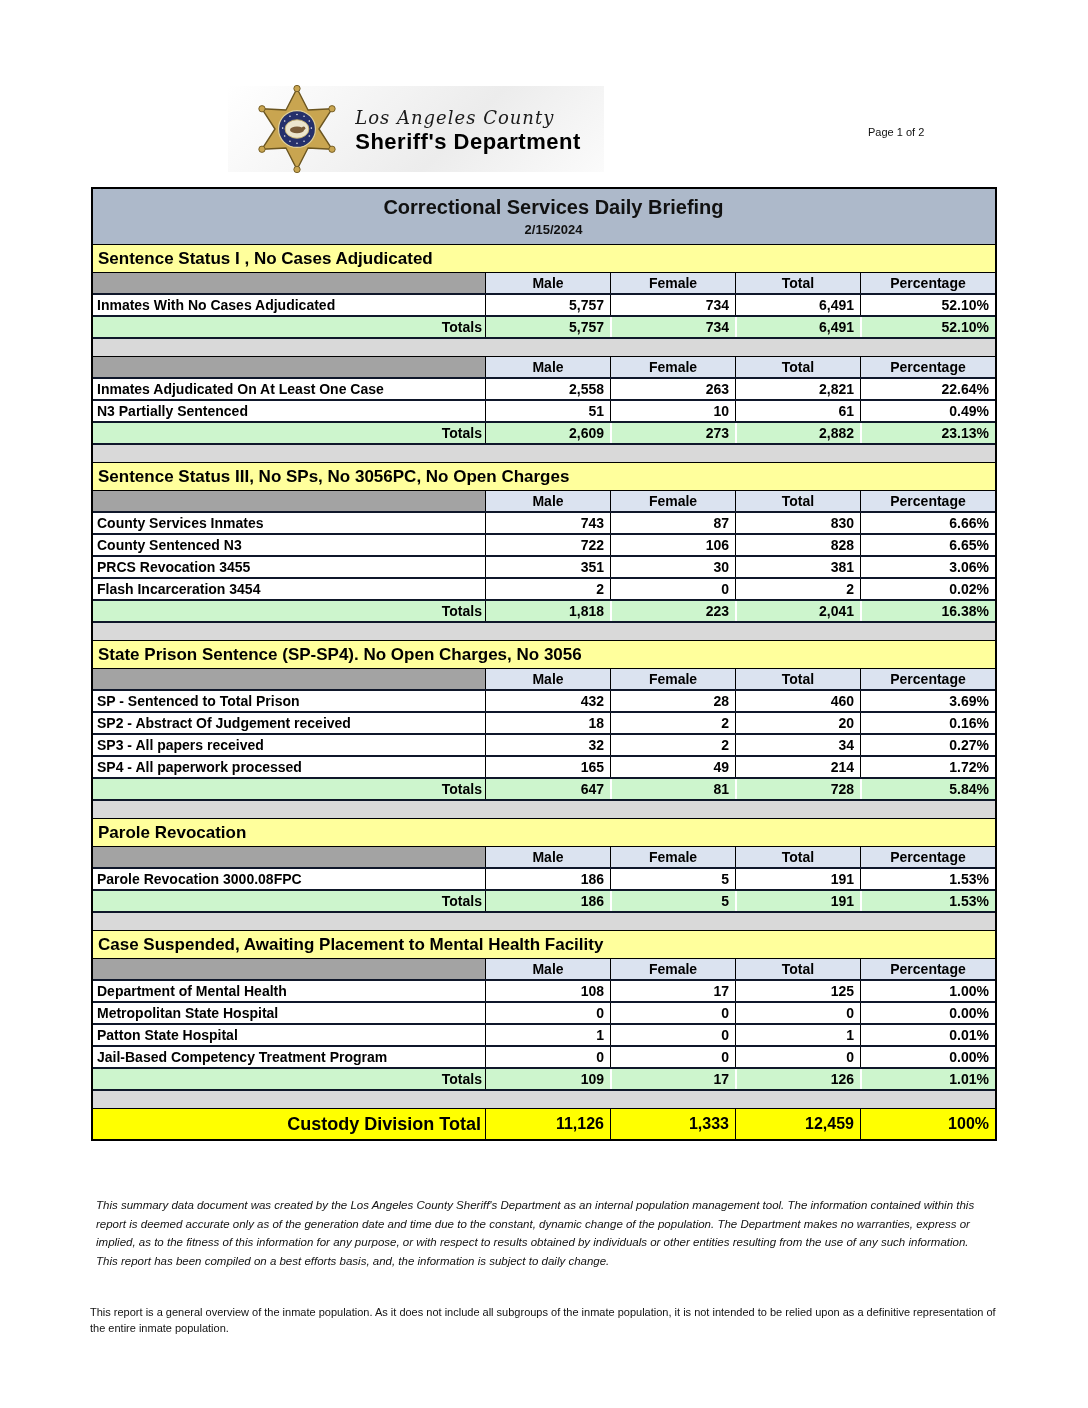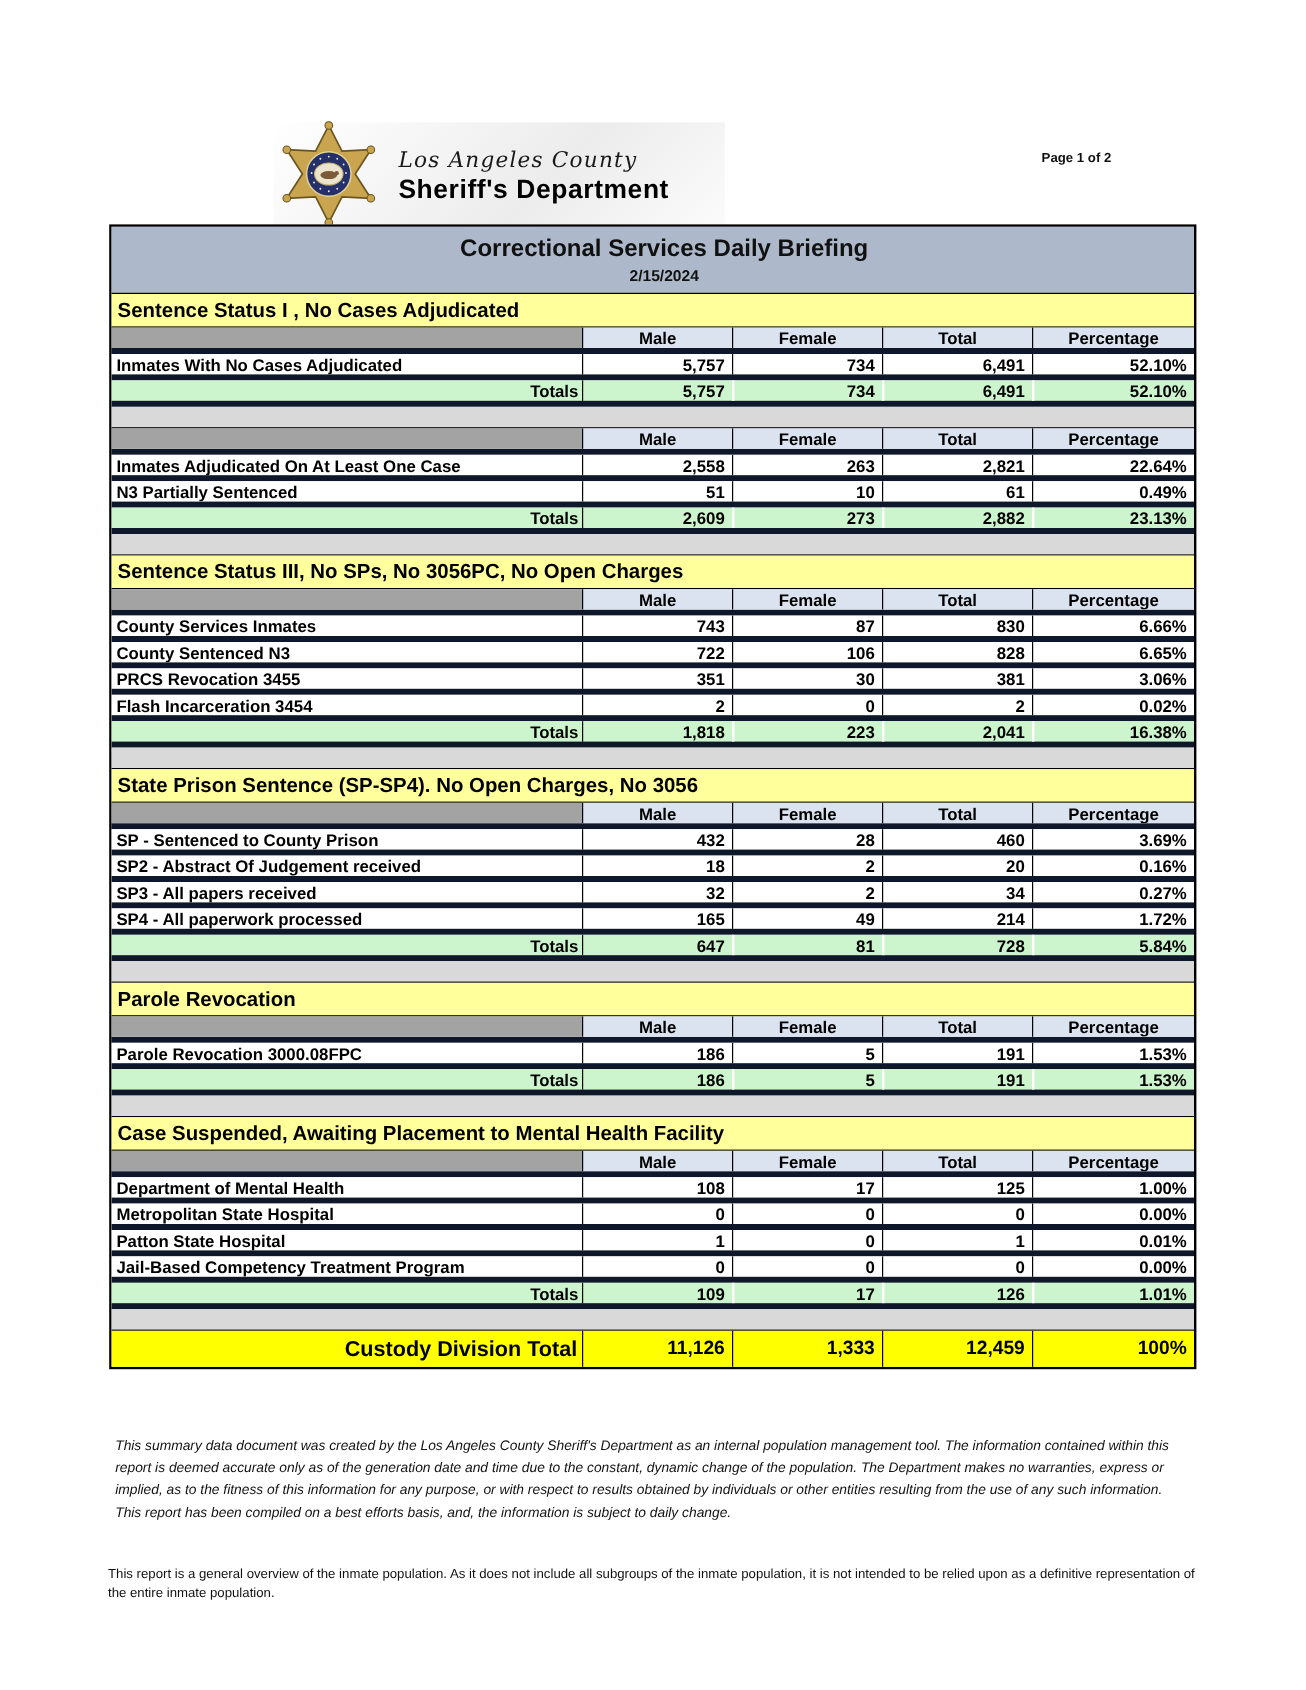--- a/index.html
+++ b/index.html
@@ -1,37 +1,37 @@
 <!DOCTYPE html>
 <html style="--band: #adb9ca; --yellow: #ffff9c; --lav: #dbe3f0; --gray: #a3a3a3; --green: #cdf5cd; --gap: #d9d9d9; --grand: #ffff00;"><head>
 <meta charset="utf-8">
 <style>
   * { margin:0; padding:0; box-sizing:border-box; }
   html,body { background:#ffffff; }
   body { font-family:"Liberation Sans", sans-serif; }
   .page { position:relative; width:1088px; height:1408px; background:#fff; overflow:hidden; }
 
-  .page-indicator { position:absolute; left:868px; top:126px; font-size:11px; font-weight:bold; color:#111; }
-
-  .logo-block { position:absolute; left:228px; top:102px; width:376px; height:86px;
+  .page-indicator { position:absolute; left:868px; top:126px; font-size:11px; font-weight:normal; color:#111; }
+
+  .logo-block { position:absolute; left:228px; top:86px; width:376px; height:86px;
     display:flex; align-items:center;
-    background:linear-gradient(135deg,#ffffff 0%,#ececec 60%,#fbfbfb 100%); }
+    background:linear-gradient(135deg,#ffffff 0%,#ececec 60%,#fbfbfb 100%);justify-content:center; }
   .logo-star { flex:0 0 auto; margin-left:2px; }
   .logo-text { margin-left:14px; padding-top:4px; }
   .logo-line1 { font-family:"DejaVu Serif", serif; font-style:italic; font-size:18px; color:#1a1a1a; letter-spacing:1px; }
   .logo-line2 { font-size:22px; font-weight:bold; color:#000; letter-spacing:0.5px; margin-top:1px; }
 
   .report { position:absolute; left:91px; top:187px; width:906px; border:2px solid #000; background:#fff; }
 
   .band-title { background:var(--band,#adb9ca); border-bottom:1px solid #000; height:56px;
     display:flex; flex-direction:column; justify-content:center; align-items:center;padding-left:19px; }
   .band-title .main { font-size:20px; font-weight:bold; color:#111; }
   .band-title .date { font-size:13px; font-weight:bold; color:#111; margin-top:3px; }
 
-  .row { display:grid; grid-template-columns:392px 125px 125px 125px 1fr; border-bottom:5px solid #0f172a; }
+  .row { display:grid; grid-template-columns:392px 125px 125px 125px 1fr; border-bottom:2px solid #0f172a; }
   .section-title { background:var(--yellow,#ffff9c); border-bottom:1px solid #000; height:28px;
     display:flex; align-items:center; padding-left:5px; font-size:17px; font-weight:bold; color:#000; }
   .header-row { height:22px; }
   .data-row { height:22px; background:#fff; }
   .totals-row { height:22px; background:var(--green,#cdf5cd); }
   .gap-row { height:18px; background:var(--gap,#d9d9d9); border-bottom:1px solid #000; }
 
   .cell { display:flex; align-items:center; overflow:hidden; }
   .gray-cell { background:var(--gray,#a3a3a3); }
   .head-cell { background:var(--lav,#dbe3f0); justify-content:center; font-size:14px; font-weight:bold; border-left:1px solid #000; }
@@ -197,21 +197,21 @@
         <div class="gap-row"></div>
         <div class="section-title">State Prison Sentence (SP-SP4). No Open Charges, No 3056</div>
         <div class="row header-row">
           <div class="cell gray-cell"></div>
           <div class="cell head-cell">Male</div>
           <div class="cell head-cell">Female</div>
           <div class="cell head-cell">Total</div>
           <div class="cell head-cell">Percentage</div>
         </div>
         <div class="row data-row">
-          <div class="cell label-cell">SP - Sentenced to County Prison</div>
+          <div class="cell label-cell">SP - Sentenced to Total Prison</div>
           <div class="cell val-cell">432</div>
           <div class="cell val-cell">28</div>
           <div class="cell val-cell">460</div>
           <div class="cell val-cell">3.69%</div>
         </div>
         <div class="row data-row">
           <div class="cell label-cell">SP2 - Abstract Of Judgement received</div>
           <div class="cell val-cell">18</div>
           <div class="cell val-cell">2</div>
           <div class="cell val-cell">20</div>

